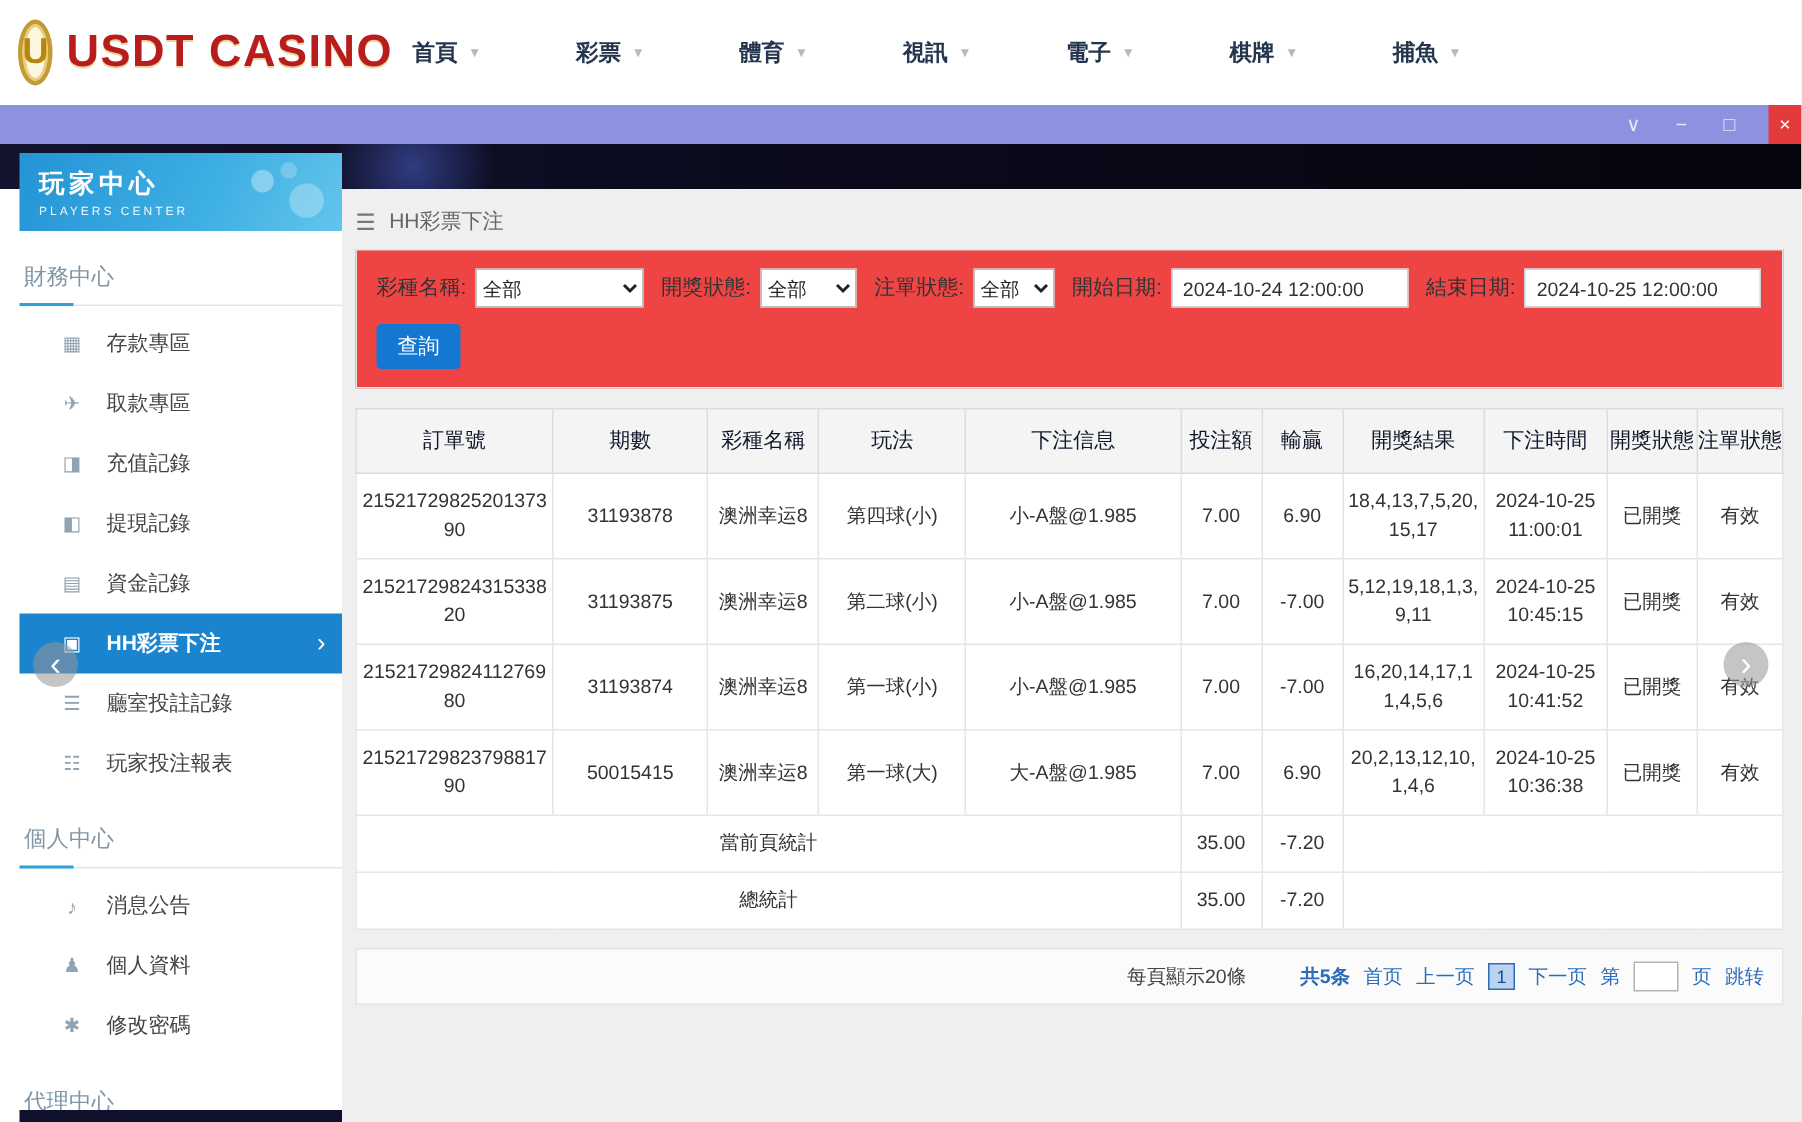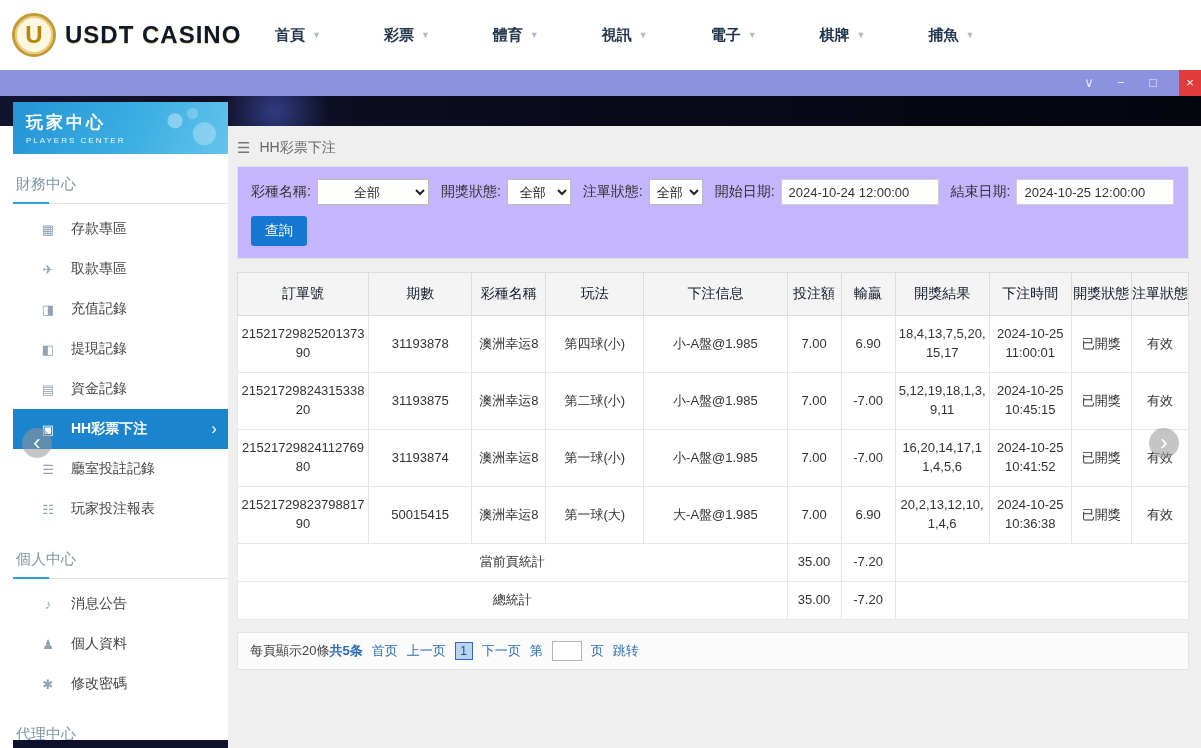--- a/index.html
+++ b/index.html
@@ -5,21 +5,21 @@
   * { margin:0; padding:0; box-sizing:border-box; }
   html,body { width:1201px; height:748px; }
   body { font-family:"Liberation Sans","DejaVu Sans",sans-serif; background:#fff; position:relative; overflow:hidden; }
   a { text-decoration:none; cursor:pointer; }
 
   
   .topbar { height:70px; background:#fff; display:flex; align-items:center; }
   .logo { display:flex; align-items:center; gap:9px; padding-left:12px; width:245px; cursor:pointer; }
   .logo-emblem { width:44px; height:44px; border:3px solid #c49a35; border-radius:50%; display:flex; align-items:center; justify-content:center;
                  color:#b8860b; font-weight:bold; font-size:24px; box-shadow: inset 0 0 0 2px #e9cf7b; background:#fdf6e0; }
-  .logo-text { font-size:24px; font-weight:bold; color:#0f172a; letter-spacing:1px; text-shadow:0 1px 0 #e8d49a; white-space:nowrap; }
+  .logo-text { font-size:30px; font-weight:bold; color:#b91c1c; letter-spacing:1px; text-shadow:0 1px 0 #e8d49a; white-space:nowrap; }
   .nav { display:flex; gap:63px; margin-left:30px; }
   .nav-item { display:flex; align-items:center; gap:7px; font-size:15px; font-weight:bold; color:#24364e; cursor:pointer; }
   .nav-caret { color:#b3bac4; font-size:9px; }
 
   
   .window-bar { height:26px; background:#8d92e0; display:flex; align-items:center; justify-content:flex-end; gap:16px; padding-right:0; }
   .win-btn { color:#e6e8fb; font-size:13px; width:16px; text-align:center; cursor:pointer; line-height:26px; }
   .win-close { background:#e23b3b; color:#fff; width:22px; height:26px; margin-left:2px; }
 
   
@@ -50,35 +50,35 @@
   .menu-item.active { background:#1b84cf; color:#fff; font-weight:bold; }
   .menu-item.active .mi { color:#fff; }
   .menu-item.active .arrow { position:absolute; right:11px; color:#fff; font-size:17px; font-weight:normal; }
   .sidebar-footer { position:absolute; bottom:0; left:13px; right:0; height:8px; background:#10112c; }
 
   
   .main { flex:1; padding:8px 12px 0 9px; position:relative; }
   .breadcrumb { display:flex; align-items:center; gap:9px; color:#666; font-size:14px; height:28px; }
   .menu-icon { font-size:15px; color:#777; cursor:pointer; }
 
-  .filter-box { margin-top:4px; background:#c4b5fd; border:1px solid #e3e3e3; padding:12px 13px 12px 13px; }
+  .filter-box { margin-top:4px; background:#ef4444; border:1px solid #e3e3e3; padding:12px 13px 12px 13px; }
   .filter-row { display:flex; align-items:center; gap:6px; font-size:14px; color:#333; white-space:nowrap; }
   .flabel { margin-left:6px; }
   .flabel:first-child { margin-left:0; }
-  select { height:26px; border:1px solid #bdbdbd; background:#fff; font-size:13px; color:#222;text-align:center; }
+  select { height:26px; border:1px solid #bdbdbd; background:#fff; font-size:13px; color:#222; }
   .sel-lottery { width:112px; } .sel-draw { width:64px; } .sel-bet { width:54px; }
   input.date { height:26px; border:1px solid #d0d0d0; width:158px; font-size:13px; padding:12px 7px; color:#333; background:#fff; }
   .search-btn { margin-top:11px; background:#1478d2; color:#fff; border:none; width:56px; height:30px; font-size:14px; border-radius:3px; cursor:pointer; }
 
   .bet-table { width:100%; border-collapse:collapse; background:#fff; table-layout:fixed; margin-top:13px; }
   .bet-table th { background:#f4f4f4; border:1px solid #dcdcdc; font-size:14px; color:#0f172a; padding:12px 0; font-weight:normal; }
   .bet-table td { border:1px solid #e6e6e6; font-size:13px; color:#333; text-align:center; padding:8px 3px; height:57px; word-break:break-all; line-height:1.45; }
   .bet-table tr.sum td { height:35px; padding:9px 3px; word-break:normal; }
 
-  .pagebar { margin-top:12px; background:#fbfbfb; border:1px solid #e3e3e3; height:38px; display:flex; align-items:center; justify-content:flex-start; padding:0 12px; font-size:13px; color:#444; }
+  .pagebar { margin-top:12px; background:#fbfbfb; border:1px solid #e3e3e3; height:38px; display:flex; align-items:center; justify-content:flex-end; padding:0 12px; font-size:13px; color:#444;gap:36px; }
   .pager { display:flex; align-items:center; gap:9px; color:#2b6cb8; }
   .pager a { color:#2b6cb8; }
   .total { font-weight:bold; }
   .page-current { border:1px solid #2e6cb5; background:#b9d3f0; color:#184f94; min-width:18px; height:18px; display:flex; align-items:center; justify-content:center; font-size:12px; padding:0 3px; cursor:pointer; }
   .jump-input { width:30px; height:20px; border:1px solid #b5b5b5; background:#fff; }
 
   .float-arrow { position:absolute; width:30px; height:30px; border-radius:50%; background:rgba(150,150,150,.55); color:#fff;
                  display:flex; align-items:center; justify-content:center; font-size:22px; cursor:pointer; z-index:5; }
   .arrow-left { left:22px; top:428px; }
   .arrow-right { right:22px; top:428px; }

